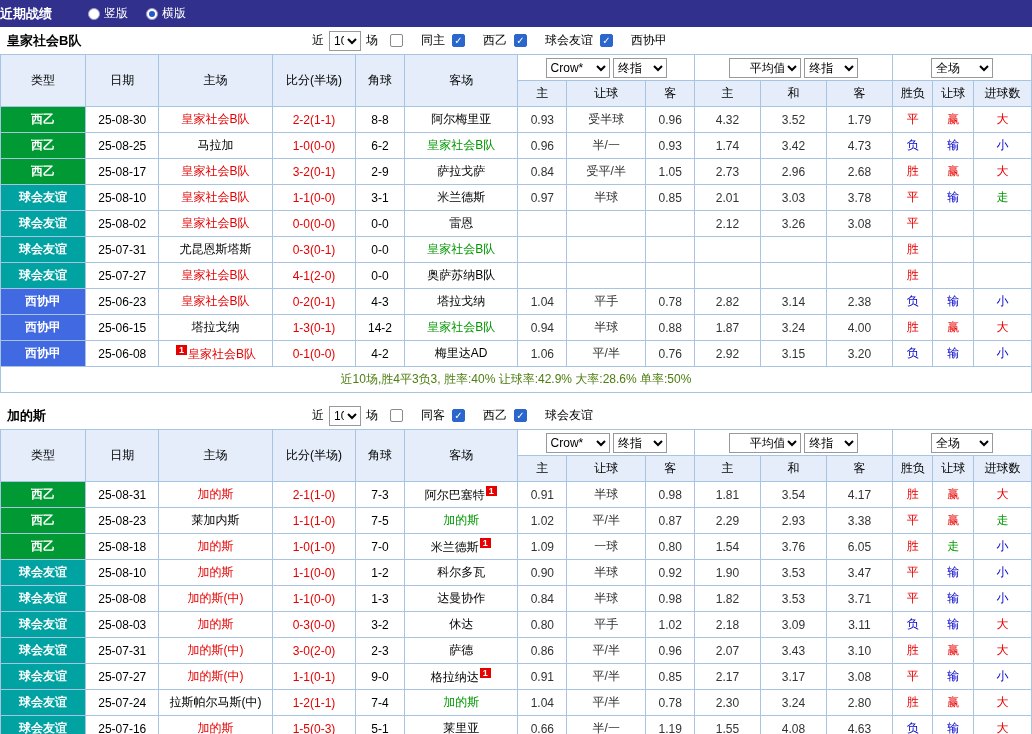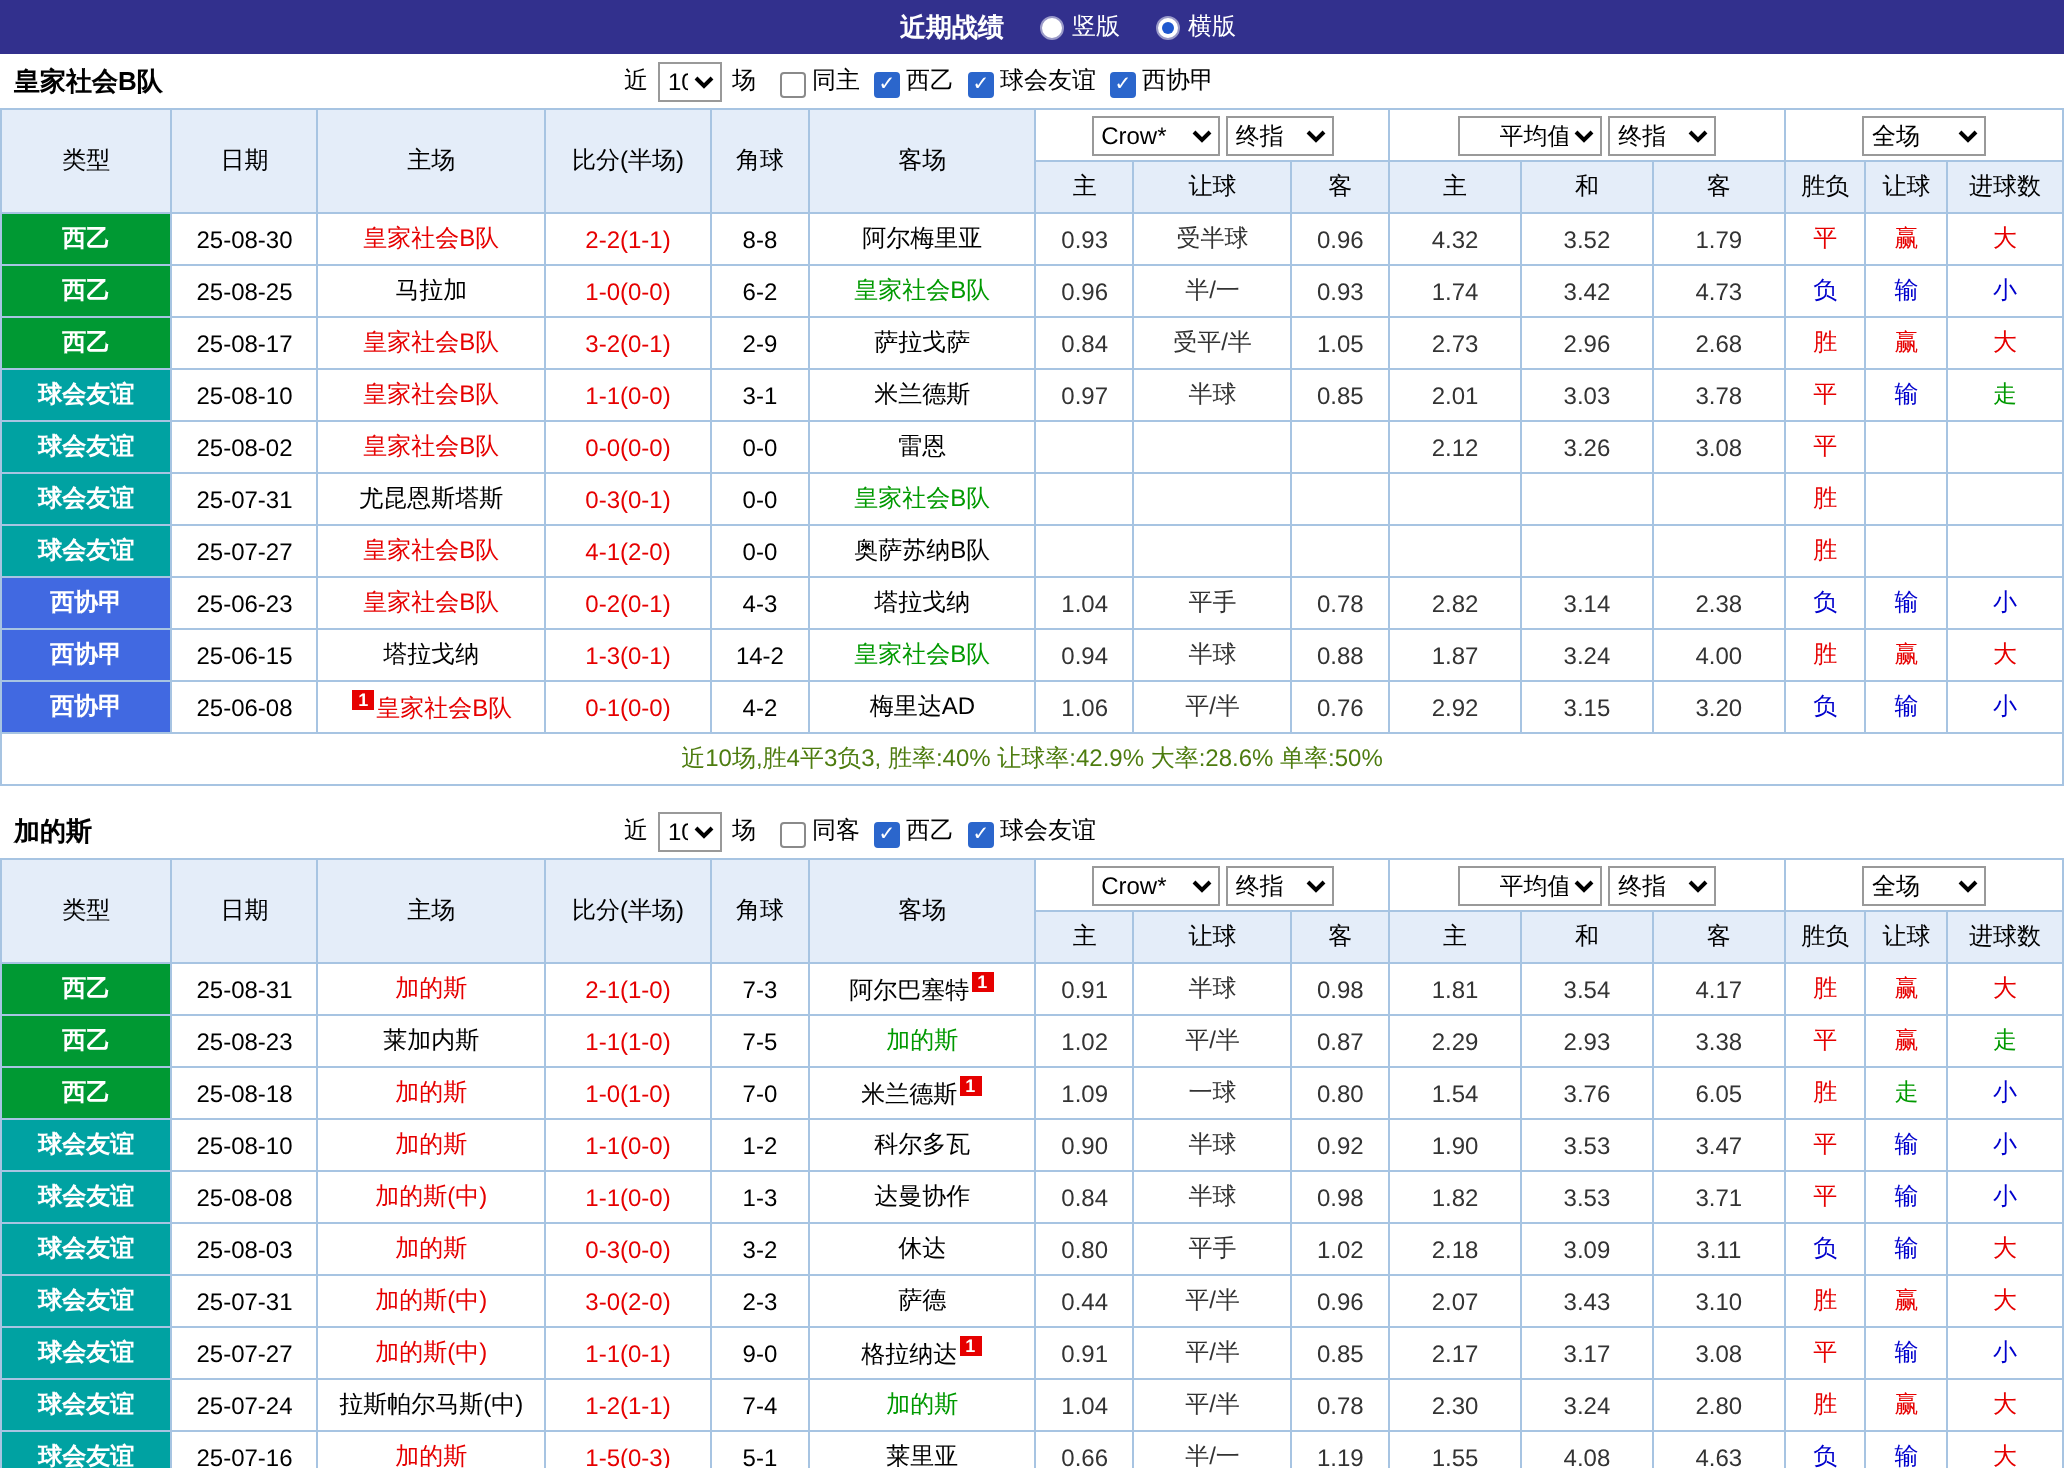--- a/index.html
+++ b/index.html
@@ -1,32 +1,32 @@
 <!DOCTYPE html>
 <html><head>
 <meta charset="utf-8">
 <style>
   html,body{margin:0;padding:0;}
   body{width:1032px;background:#fff;font-family:"Liberation Sans","DejaVu Sans",sans-serif;font-size:12px;color:#000;}
 
   
-  .topbar{height:27px;background:#32308d;display:flex;align-items:center;justify-content:center;gap:18px;padding-left:36px;}
+  .topbar{height:27px;background:#32308d;display:flex;align-items:center;justify-content:flex-start;gap:36px;}
   .topbar .title{color:#fff;font-weight:bold;font-size:13px;}
   .radio-group{display:flex;gap:18px;align-items:center;font-family:Liberation Serif, serif;}
   .radio-opt{display:flex;align-items:center;gap:4px;color:#fff;cursor:pointer;}
   .radio-dot{width:12px;height:12px;border-radius:50%;background:#fff;border:1px solid #9a9ac8;position:relative;box-sizing:border-box;}
   .radio-dot.checked::after{content:"";position:absolute;left:2px;top:2px;width:6px;height:6px;border-radius:50%;background:#1f58cf;}
 
   
   .team-section + .team-section{margin-top:9px;}
   .section-header{height:27px;display:flex;align-items:center;padding:0 7px;}
   .team-title{font-weight:bold;font-size:13px;width:305px;}
   .filters{display:flex;align-items:center;gap:5px;}
   .cb-group{display:flex;align-items:center;}
-  .cb-item{display:flex;align-items:flex-end;gap:3px;margin-left:7px;cursor:pointer;}
+  .cb-item{display:flex;align-items:center;gap:18px;margin-left:7px;cursor:pointer;}
   .cb{width:13px;height:13px;border:1px solid #8a8a8a;background:#fff;display:inline-flex;align-items:center;justify-content:center;box-sizing:border-box;border-radius:2px;}
   .cb.checked{background:#2b66cc;border-color:#2b66cc;color:#fff;font-size:10px;line-height:1;}
   .cb.checked::after{content:"\2713";}
 
   select{font-family:inherit;font-size:12px;height:20px;border:1px solid #999;background:#fff;}
   select[data-name="recent-count-select"]{width:32px;}
   select[data-name="bookmaker-select"]{width:64px;}
   select[data-name="bookmaker-time-select"],select[data-name="average-time-select"]{width:54px;}
   select[data-name="average-select"]{width:72px;padding-left:16px;}
   select[data-name="scope-select"]{width:62px;}
@@ -492,21 +492,21 @@
           <td class="t-blue" data-name="handicap-result-cell">输</td>
           <td class="t-red" data-name="goals-result-cell">大</td>
         </tr>
         <tr data-name="match-row">
           <td class="league" data-name="league-cell" style="background: rgb(0, 162, 162);">球会友谊</td>
           <td data-name="date-cell">25-07-31</td>
           <td data-name="home-team-cell"><span class="t-red" data-name="team-label">加的斯(中)</span></td>
           <td class="t-red" data-name="score-cell">3-0(2-0)</td>
           <td data-name="corners-cell">2-3</td>
           <td data-name="away-team-cell"><span data-name="team-label">萨德</span></td>
-          <td class="odds" data-name="odds-home-cell">0.44</td>
+          <td class="odds" data-name="odds-home-cell">0.86</td>
           <td class="odds" data-name="handicap-cell">平/半</td>
           <td class="odds" data-name="odds-away-cell">0.96</td>
           <td class="odds" data-name="avg-home-cell">2.07</td>
           <td class="odds" data-name="avg-draw-cell">3.43</td>
           <td class="odds" data-name="avg-away-cell">3.10</td>
           <td class="t-red" data-name="result-cell">胜</td>
           <td class="t-red" data-name="handicap-result-cell">赢</td>
           <td class="t-red" data-name="goals-result-cell">大</td>
         </tr>
         <tr data-name="match-row">

